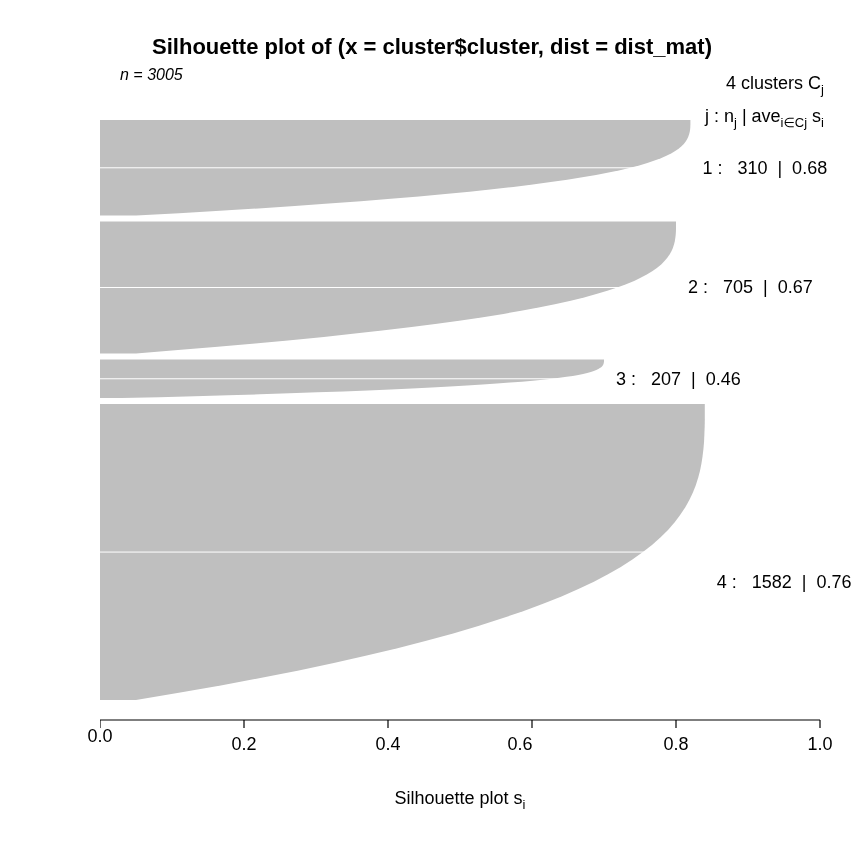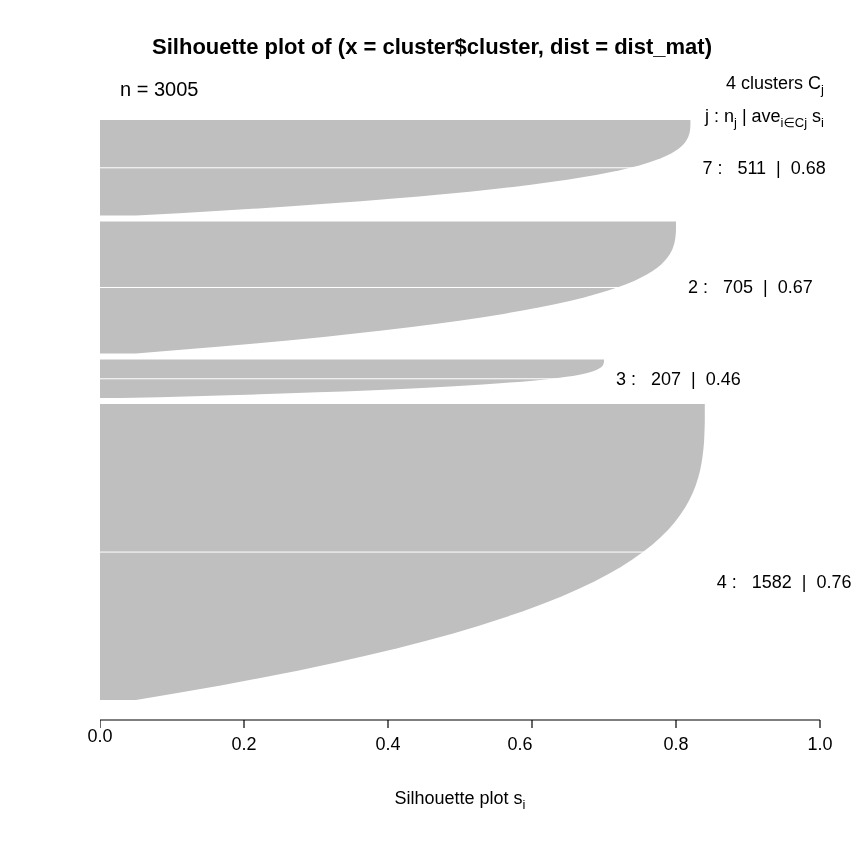--- a/index.html
+++ b/index.html
@@ -21,23 +21,24 @@
     position: absolute;
     top: 34px;
     left: 0;
     width: 864px;
     text-align: center;
     font-weight: bold;
     font-size: 22px;
   }
   .n-label {
     position: absolute;
-    top: 78px;
+    top: 66px;
     left: 120px;
-    font-size: 20px;
+    font-size: 16px;
+    font-style: italic;
   }
   .clusters-header {
     position: absolute;
     top: 70px;
     right: 40px;
     width: 230px;
     text-align: right;
     font-size: 18px;
     line-height: 26px;
   }
@@ -110,19 +111,19 @@
       <div class="tick-label" style="left: 520px; top: 734px;">0.6</div>
       <div class="tick-label" style="left: 676px; top: 734px;">0.8</div>
       <div class="tick-label" style="left: 820px; top: 734px;">1.0</div>
     </div>
 
   <div class="axis-label" id="xlabel" style="top: 788px; left: 100px; width: 720px;">
     <span>Silhouette plot s</span><span class="sub">i</span>
   </div>
 
   <div id="cluster-labels">
-      <div class="cluster-label" style="left: 702.4px; top: 157.784px;">7 :   511  |  0.68</div>
+      <div class="cluster-label" style="left: 702.4px; top: 157.784px;">1 :   310  |  0.68</div>
       <div class="cluster-label" style="left: 688px; top: 277.493px;">2 :   705  |  0.67</div>
       <div class="cluster-label" style="left: 616px; top: 368.775px;">3 :   207  |  0.46</div>
       <div class="cluster-label" style="left: 716.8px; top: 572px;">4 :   1582  |  0.76</div>
     </div>
 
 </div>
 
 </body></html>

